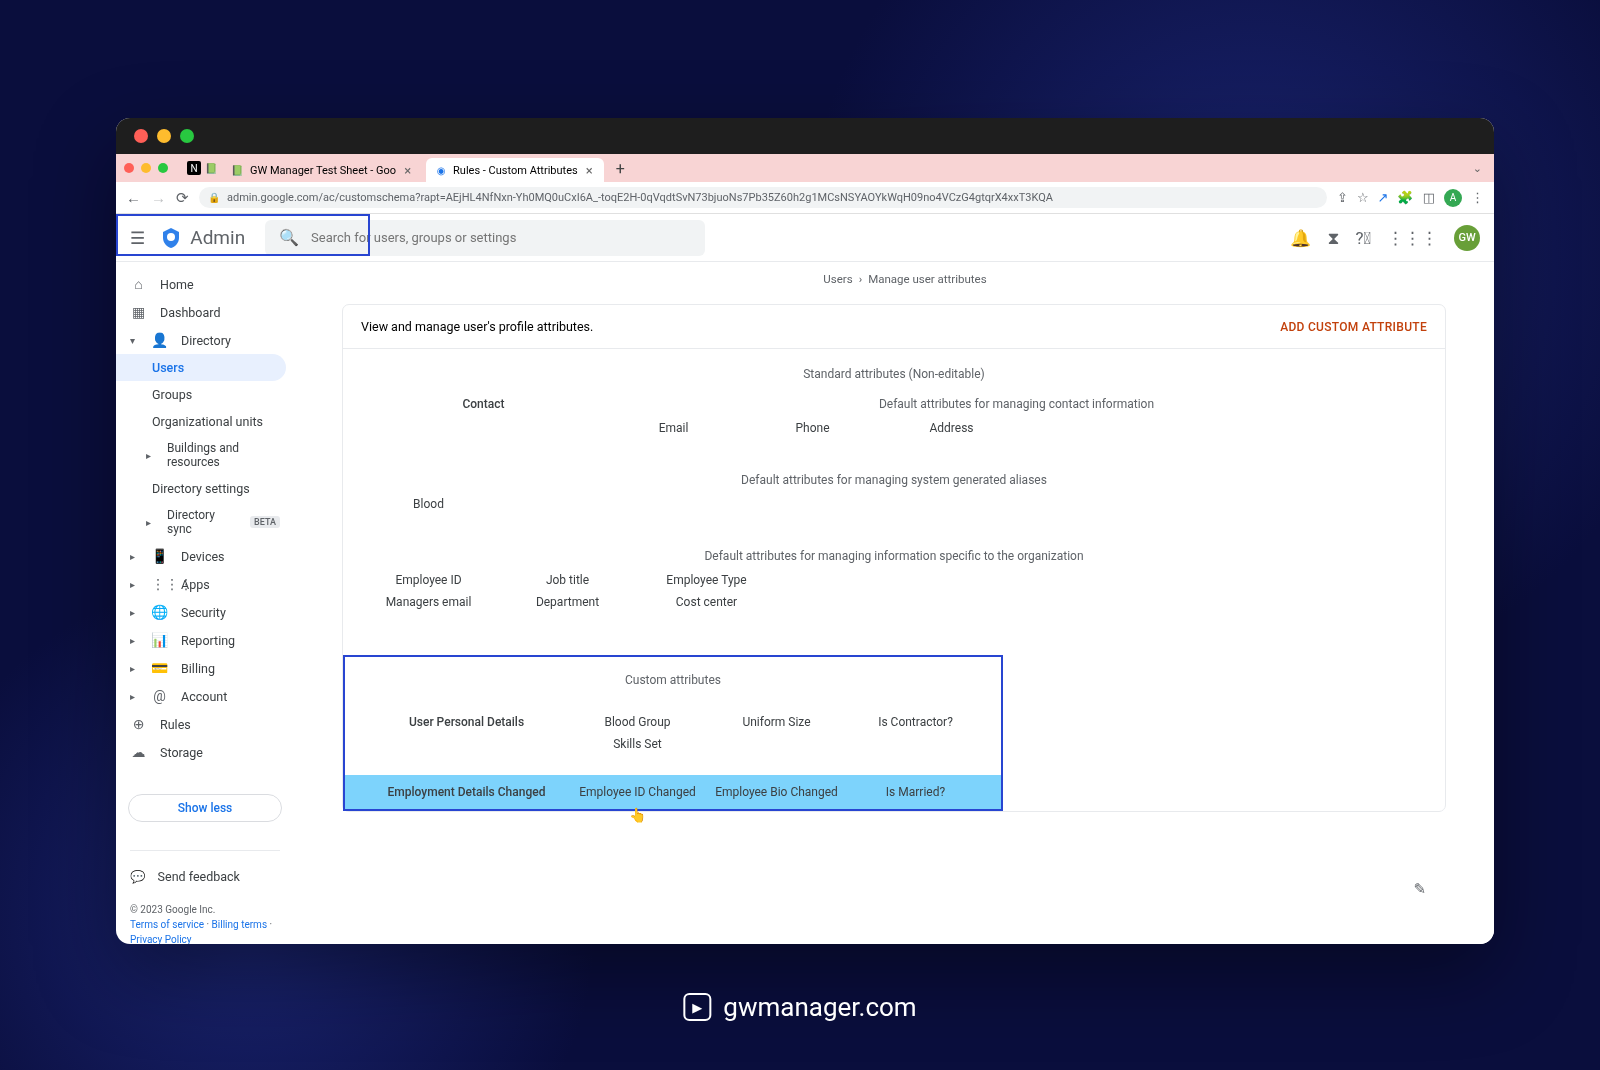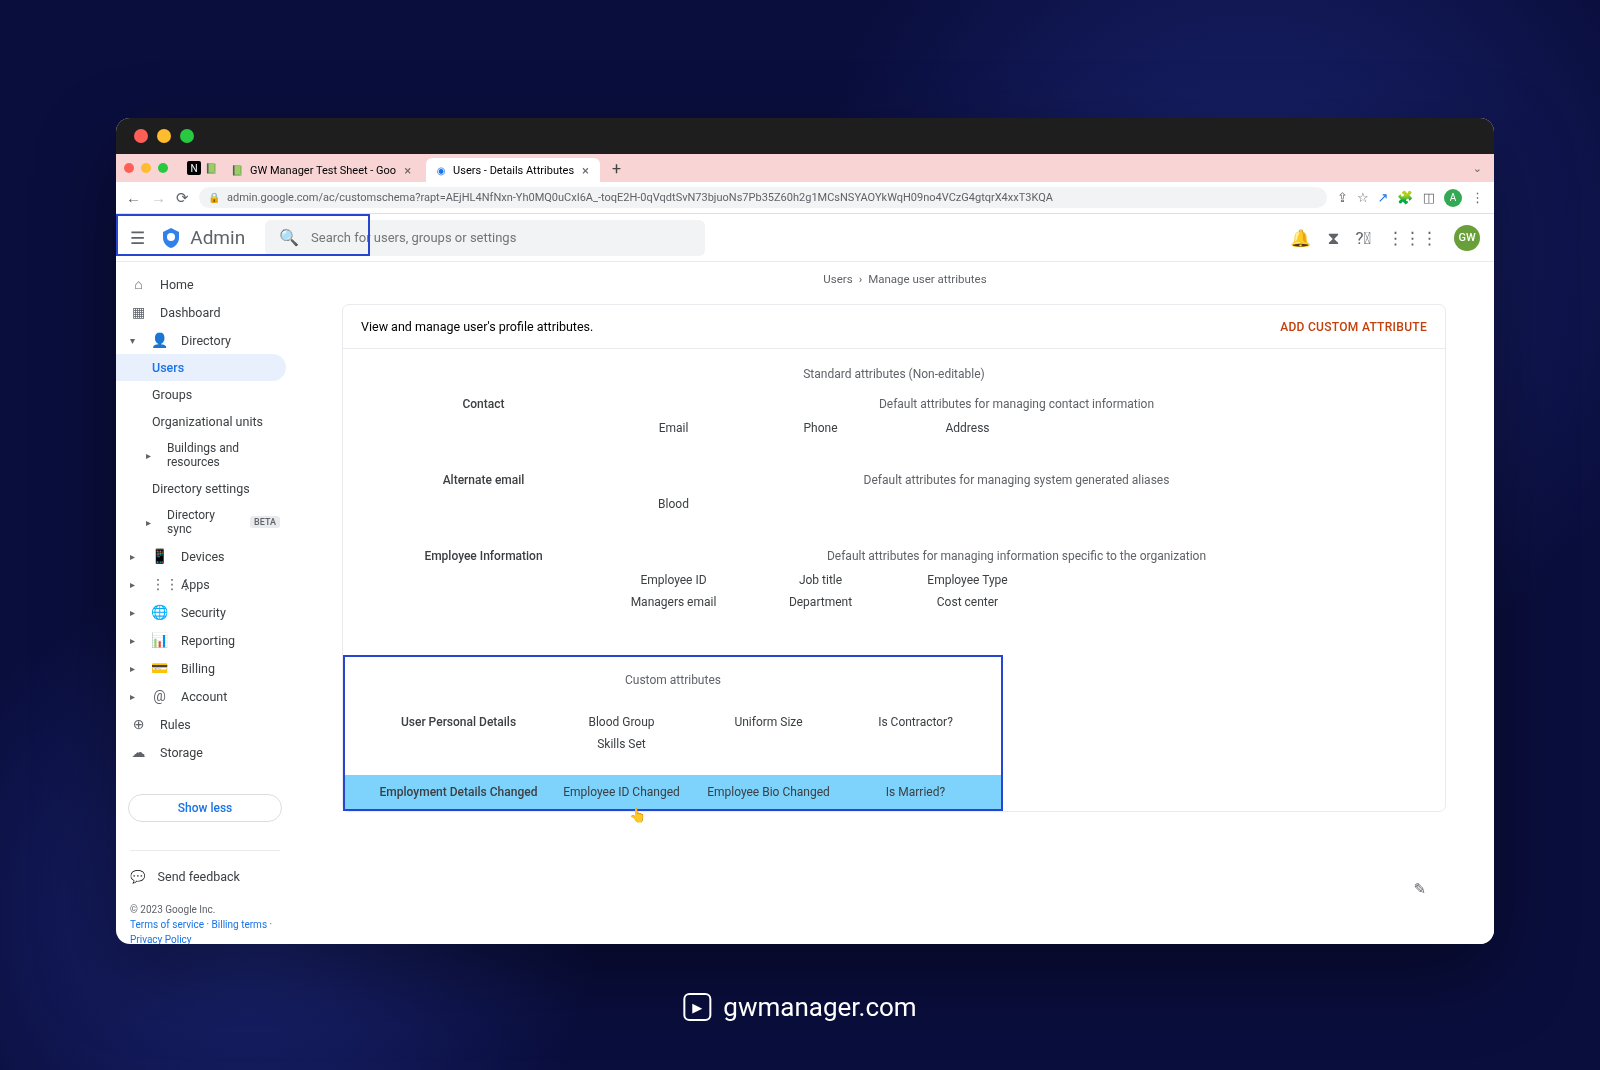--- a/index.html
+++ b/index.html
@@ -53,21 +53,21 @@
 .breadcrumb .bc-sep { margin:0 6px; }
 .card { margin:8px 48px 0 48px; border:1px solid #e8eaed; border-radius:7px; }
 .card-header { display:flex; justify-content:space-between; align-items:center; padding:14px 18px; border-bottom:1px solid #e8eaed; font-size:12.5px; }
 .add-btn { color:#c2410c; font-weight:500; font-size:12px; cursor:pointer; letter-spacing:0.3px; }
 .section { padding:18px; font-size:12px; }
 .sec-title { color:#5f6368; margin-bottom:16px; }
 .attr-row { display:flex; margin-bottom:10px; }
 .attr-label { width:245px; font-weight:500; color:#3c4043; }
 .attr-body { flex:1; }
 .attr-desc { color:#5f6368; margin-bottom:10px; }
-.attr-grid { display:grid; grid-template-columns:135px 135px 135px; gap:8px 12px; color:#3c4043; }
+.attr-grid { display:grid; grid-template-columns:135px 135px 135px; gap:8px 4px; color:#3c4043; }
 .highlight2 { border:2px solid #2845d1; }
 .custom-sec { padding:16px 18px 0 18px; }
 .custom-title { color:#5f6368; font-size:12px; margin-bottom:18px; }
 .custom-row { display:flex; padding:10px 0; font-size:12px; position:relative; }
 .custom-row.hover { background:#7dd3fc; margin:0 -18px; padding:10px 18px; }
 .edit-icon { margin-left:auto; color:#5f6368; cursor:pointer; font-size:15px; padding-right:6px; }
 .cursor { position:absolute; left:284px; top:32px; font-size:14px; }
 .watermark { position:absolute; bottom:48px; left:50%; transform:translateX(-50%); color:#fff; font-size:26px; display:flex; align-items:center; gap:12px; }
 .watermark .wicon { width:28px; height:28px; border:2px solid #fff; border-radius:6px; display:flex; align-items:center; justify-content:center; font-size:13px; }
 </style>
@@ -91,21 +91,21 @@
     <span style="width:8px"></span>
     <span class="tab-favicon" style="background:#000;color:#fff">N</span>
     <span class="tab-favicon">📗</span>
     <div class="tab inactive">
       <span class="tab-favicon">📗</span>
       <span>GW Manager Test Sheet - Goo</span>
       <span class="tab-close">×</span>
     </div>
     <div class="tab">
       <span class="tab-favicon" style="color:#1a73e8">◉</span>
-      <span>Users - Details Attributes</span>
+      <span>Rules - Custom Attributes</span>
       <span class="tab-close">×</span>
     </div>
     <span class="newtab">+</span>
     <span style="margin-left:auto;padding-right:12px;color:#666;cursor:pointer">⌄</span>
   </div>
 
   <div class="addrbar">
     <span class="navbtn">←</span>
     <span class="navbtn" style="opacity:.4">→</span>
     <span class="navbtn">⟳</span>
@@ -252,31 +252,29 @@
               <div class="attr-desc">Default attributes for managing contact information</div>
               <div class="attr-grid">
                 <span>Email</span>
                 <span>Phone</span>
                 <span>Address</span>
               </div>
             </div>
           </div>
           <div style="height:28px"></div>
           <div class="attr-row">
-            <div class="attr-label">Alternate email</div>
             <div class="attr-body">
               <div class="attr-desc">Default attributes for managing system generated aliases</div>
               <div class="attr-grid">
                   <span>Blood</span>
                 </div>
             </div>
           </div>
           <div style="height:28px"></div>
           <div class="attr-row">
-            <div class="attr-label">Employee Information</div>
             <div class="attr-body">
               <div class="attr-desc">Default attributes for managing information specific to the organization</div>
               <div class="attr-grid">
                 <span>Employee ID</span>
                 <span>Job title</span>
                 <span>Employee Type</span>
                 <span>Managers email</span>
                 <span>Department</span>
                 <span>Cost center</span>
               </div>

